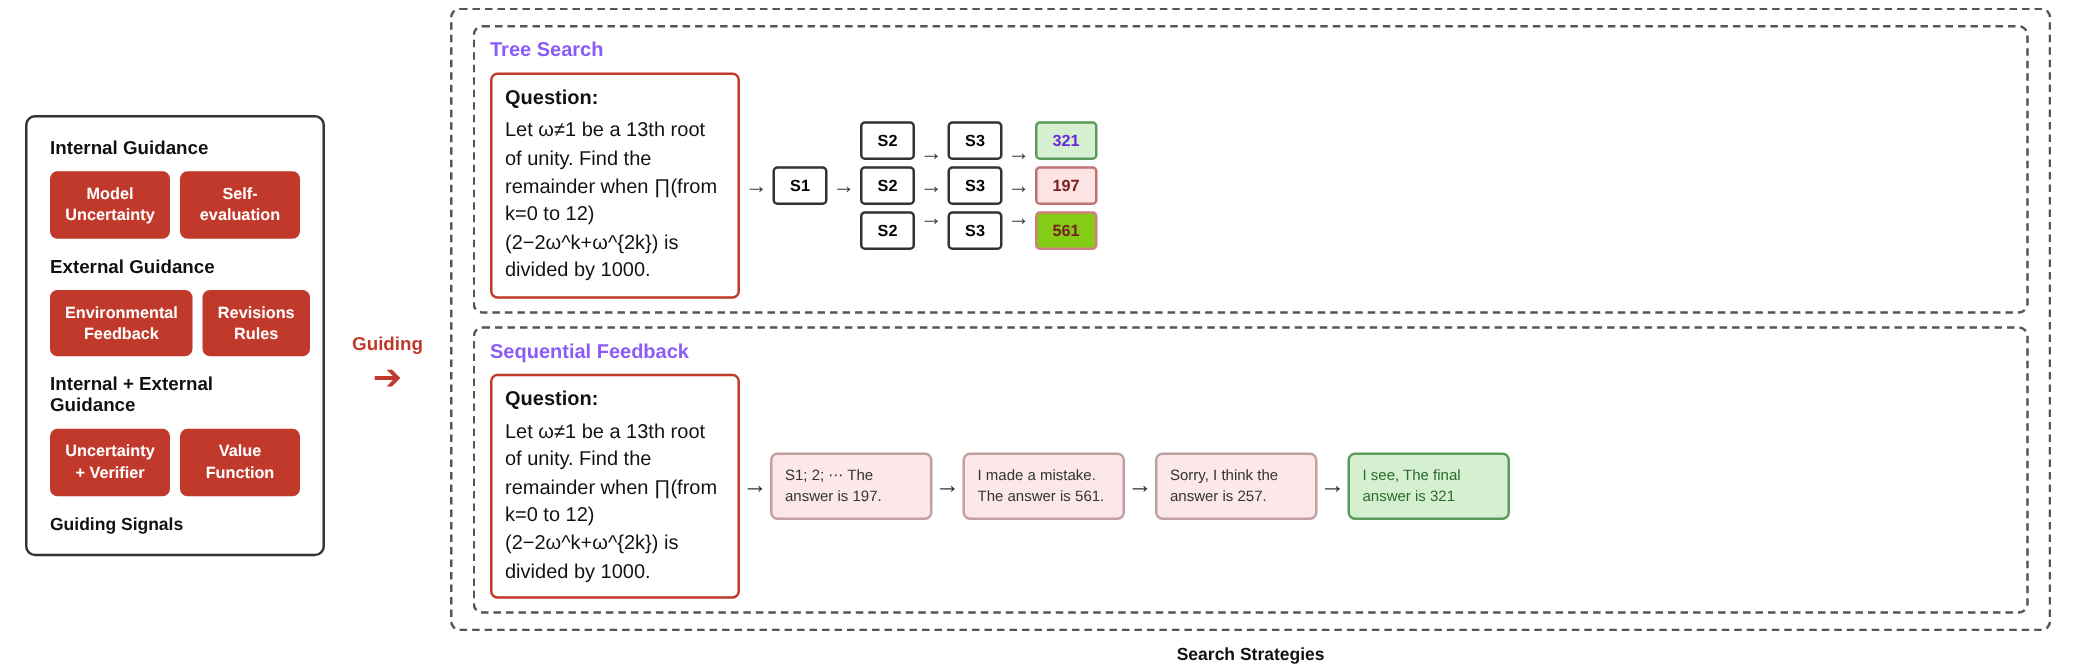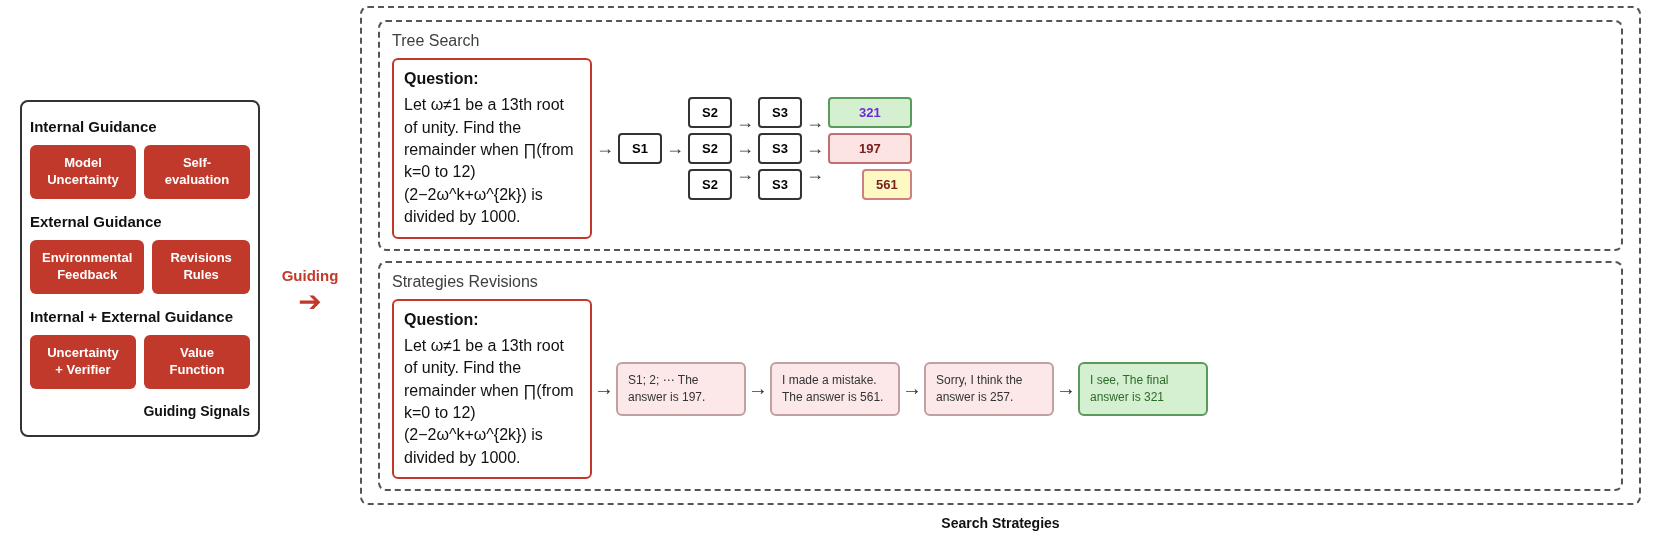--- a/index.html
+++ b/index.html
@@ -17,21 +17,21 @@
       display: flex;
       align-items: center;
       gap: 0px;
       width: 100%;
     }
 
     
     .left-panel {
       border: 2px solid #333;
       border-radius: 8px;
-      padding: 16px 8px;
+      padding: 16px 18px;
       width: 240px;
       min-width: 240px;
       background: #fff;
     }
     .section-title {
       font-weight: bold;
       font-size: 15px;
       margin-bottom: 10px;
       color: #111;
     }
@@ -46,21 +46,21 @@
       border: none;
       border-radius: 6px;
       padding: 10px 12px;
       font-weight: bold;
       font-size: 13px;
       text-align: center;
       flex: 1;
       line-height: 1.3;
     }
     .left-panel-footer {
-      text-align: right;
+      text-align: left;
       font-weight: bold;
       font-size: 14px;
       margin-top: 8px;
       color: #111;
     }
 
     
     .guiding-section {
       display: flex;
       flex-direction: column;
@@ -99,24 +99,24 @@
     }
 
     
     .tree-search-box {
       border: 2px dashed #555;
       border-radius: 8px;
       padding: 10px 12px;
       margin-bottom: 10px;
     }
     .strategy-title {
-      font-weight: normal;
+      font-weight: bold;
       font-size: 16px;
       margin-bottom: 8px;
-      color: #404040;
+      color: #8b5cf6;
     }
     .tree-row {
       display: flex;
       align-items: center;
       gap: 0;
     }
     .question-box {
       border: 2px solid #c0392b;
       border-radius: 6px;
       padding: 8px 10px;
@@ -149,24 +149,23 @@
       background: #d5f0d0;
       border-color: #5a9a5a;
       color: #6d28d9;
     }
     .node-box.pink {
       background: #fce4e4;
       border-color: #c07070;
       color: #7a2020;
     }
     .node-box.lightpink {
-      background: #fef9c3;
+      background: #84cc16;
       border-color: #d08080;
       color: #7a2020;
-      margin-left: 34px;
     }
 
     
     .seq-rev-box {
       border: 2px dashed #555;
       border-radius: 8px;
       padding: 10px 12px;
     }
     .seq-row {
       display: flex;
@@ -293,21 +292,21 @@
           <div class="multi-branch">
             <div class="node-box green">321</div>
             <div class="node-box pink">197</div>
             <div class="node-box lightpink">561</div>
           </div>
 
         </div>
       </div>
 
       <div class="seq-rev-box">
-        <div class="strategy-title">Strategies Revisions</div>
+        <div class="strategy-title">Sequential Feedback</div>
         <div class="seq-row">
 
           <div class="question-box">
             <div class="question-label">Question:</div>
             <div>Let ω≠1 be a 13th root of unity. Find the remainder when ∏(from k=0 to 12) (2−2ω^k+ω^{2k}) is divided by 1000.</div>
           </div>
 
           <span class="full-arrow">→</span>
 
           <div class="seq-node">S1; 2; ⋯ The answer is 197.</div>

